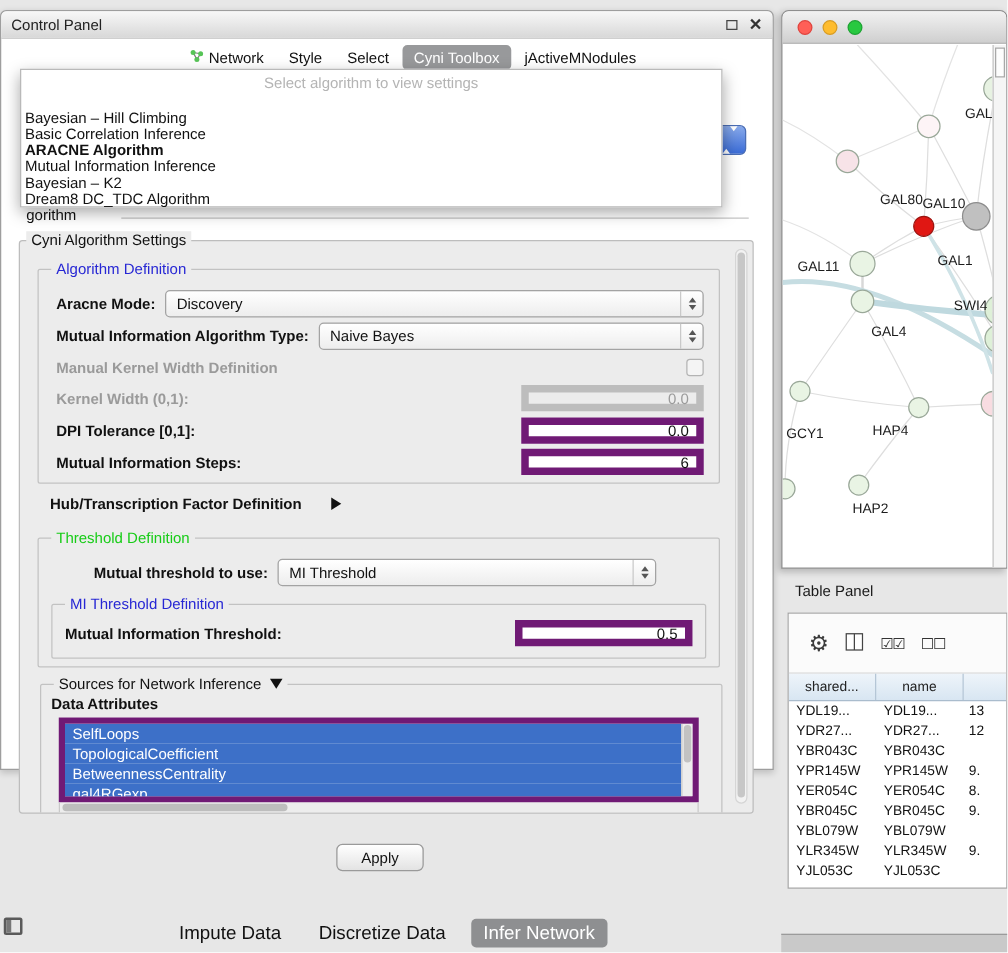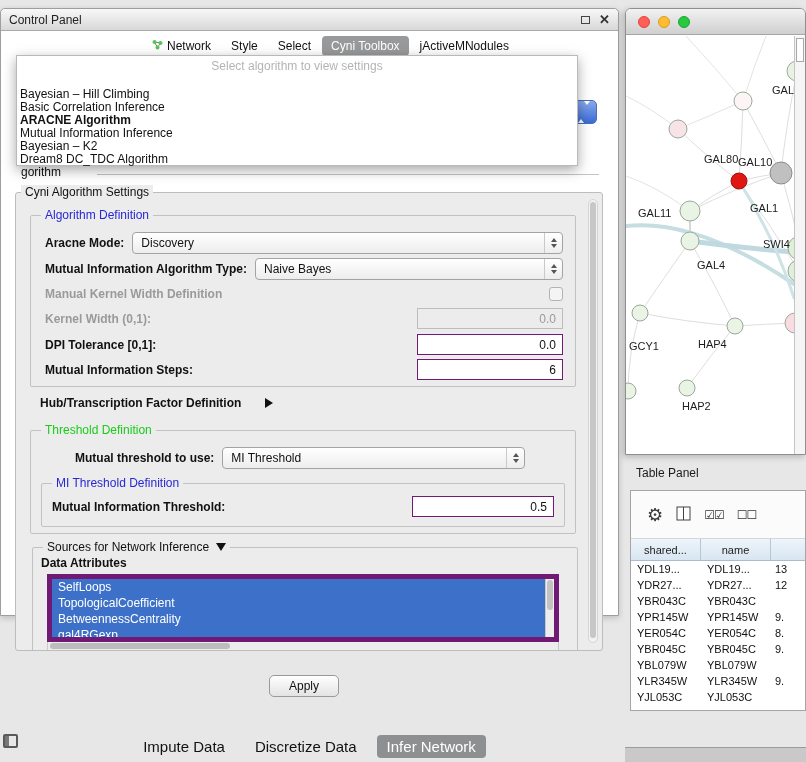--- a/index.html
+++ b/index.html
@@ -43,21 +43,21 @@
   #row-dpi    { top: 118px; height: 21px; }
   #row-steps  { top: 143px; height: 21px; }
 
   .combo { display: flex; align-items: center; background: linear-gradient(#ffffff, #ededed); border: 1px solid #a3a3a3; border-radius: 4px; height: 22px; font-size: 12px; padding-left: 8px; flex: 1; margin-left: 8px; }
   .combo .arrows { margin-left: auto; width: 18px; display: flex; flex-direction: column; align-items: center; justify-content: center; gap: 2px; height: 100%; border-left: 1px solid #c9c9c9; }
   .tri-up   { width: 0; height: 0; border: 3px solid transparent; border-bottom: 4px solid #555; }
   .tri-dn   { width: 0; height: 0; border: 3px solid transparent; border-top: 4px solid #555; }
 
   .checkbox { width: 14px; height: 14px; border: 1px solid #b3b3b3; border-radius: 3px; background: #f4f4f4; margin-left: auto; }
 
-  .num-input { height: 21px; border: 1px solid #701a75; background: #fff; font-size: 12px; display: flex; align-items: center; justify-content: flex-end; padding-right: 6px; width: 146px; margin-left: auto; padding-left: 32px; }
+  .num-input { height: 21px; border: 6px solid #701a75; background: #fff; font-size: 12px; display: flex; align-items: center; justify-content: flex-end; padding-right: 6px; width: 146px; margin-left: auto; padding-left: 32px; }
   .num-input.dis { border-color: #bdbdbd; background: #ececec; color: #9a9a9a; }
 
   #hub-row { position: absolute; left: 24px; top: 203px; display: flex; align-items: center; gap: 24px; }
   .tri-right { width: 0; height: 0; border-left: 8px solid #111; border-top: 5px solid transparent; border-bottom: 5px solid transparent; }
   .tri-down  { width: 0; height: 0; border-top: 8px solid #111; border-left: 5px solid transparent; border-right: 5px solid transparent; }
 
   #threshold-box { left: 14px; top: 237px; width: 546px; height: 104px; }
   #row-which { position: absolute; left: 44px; right: 14px; top: 16px; height: 22px; display: flex; align-items: center; }
   #row-which .combo { margin-right: 36px; }
   #mi-box { left: 10px; top: 52px; width: 524px; height: 44px; }

